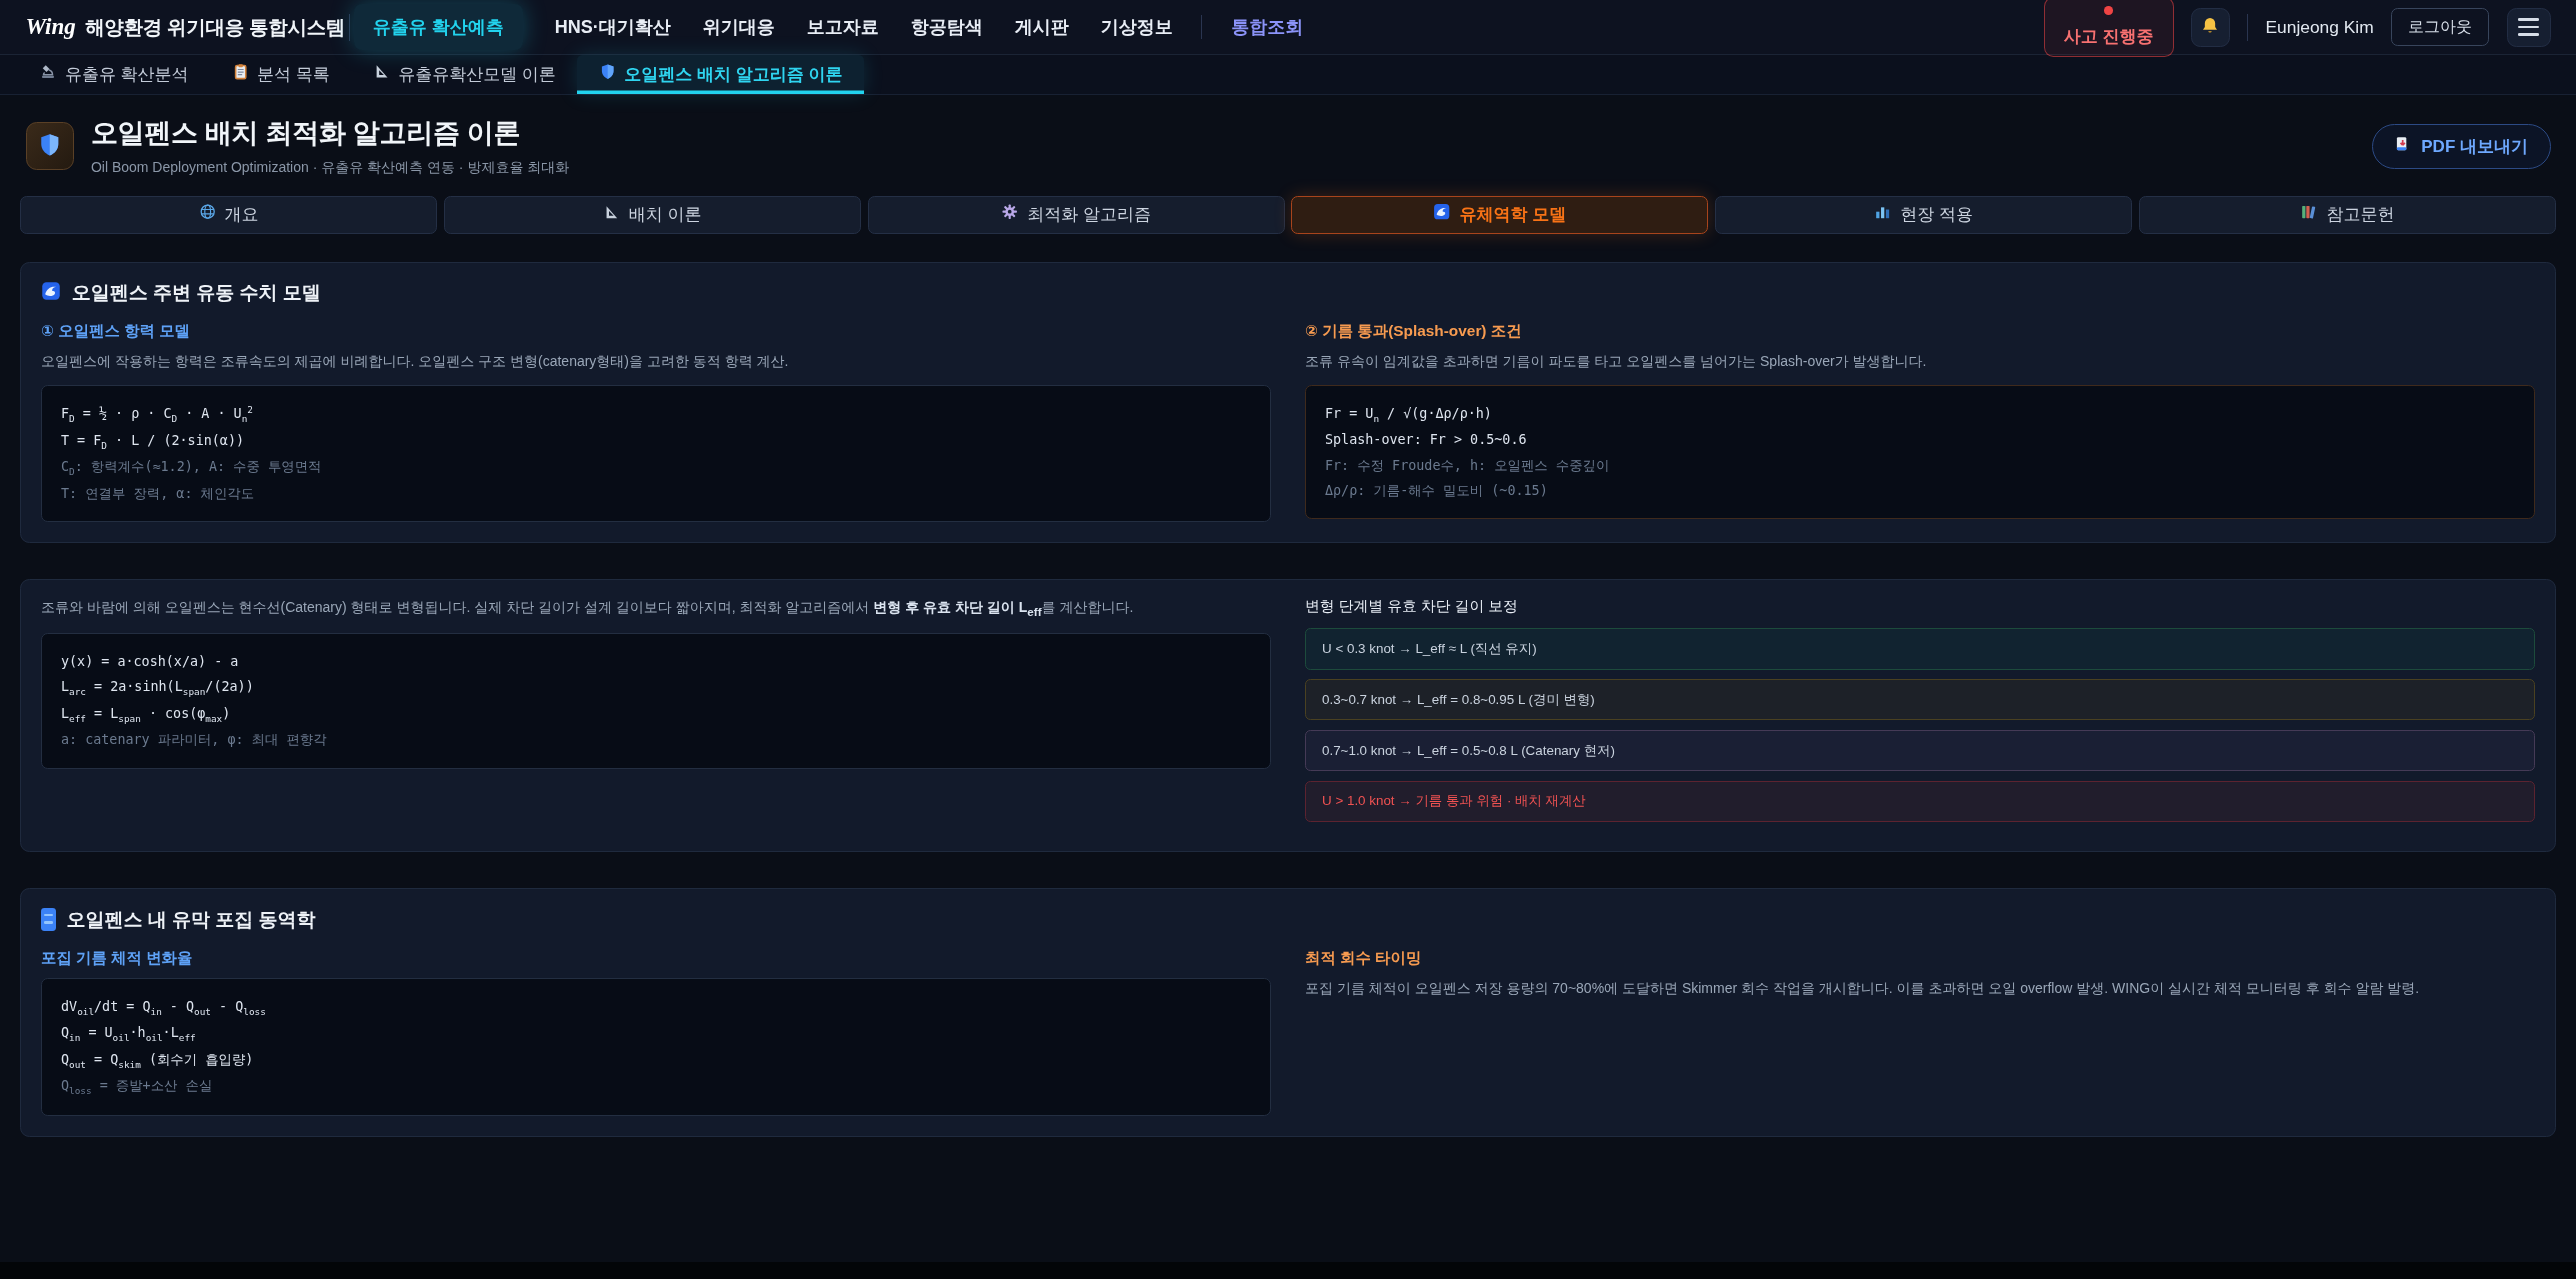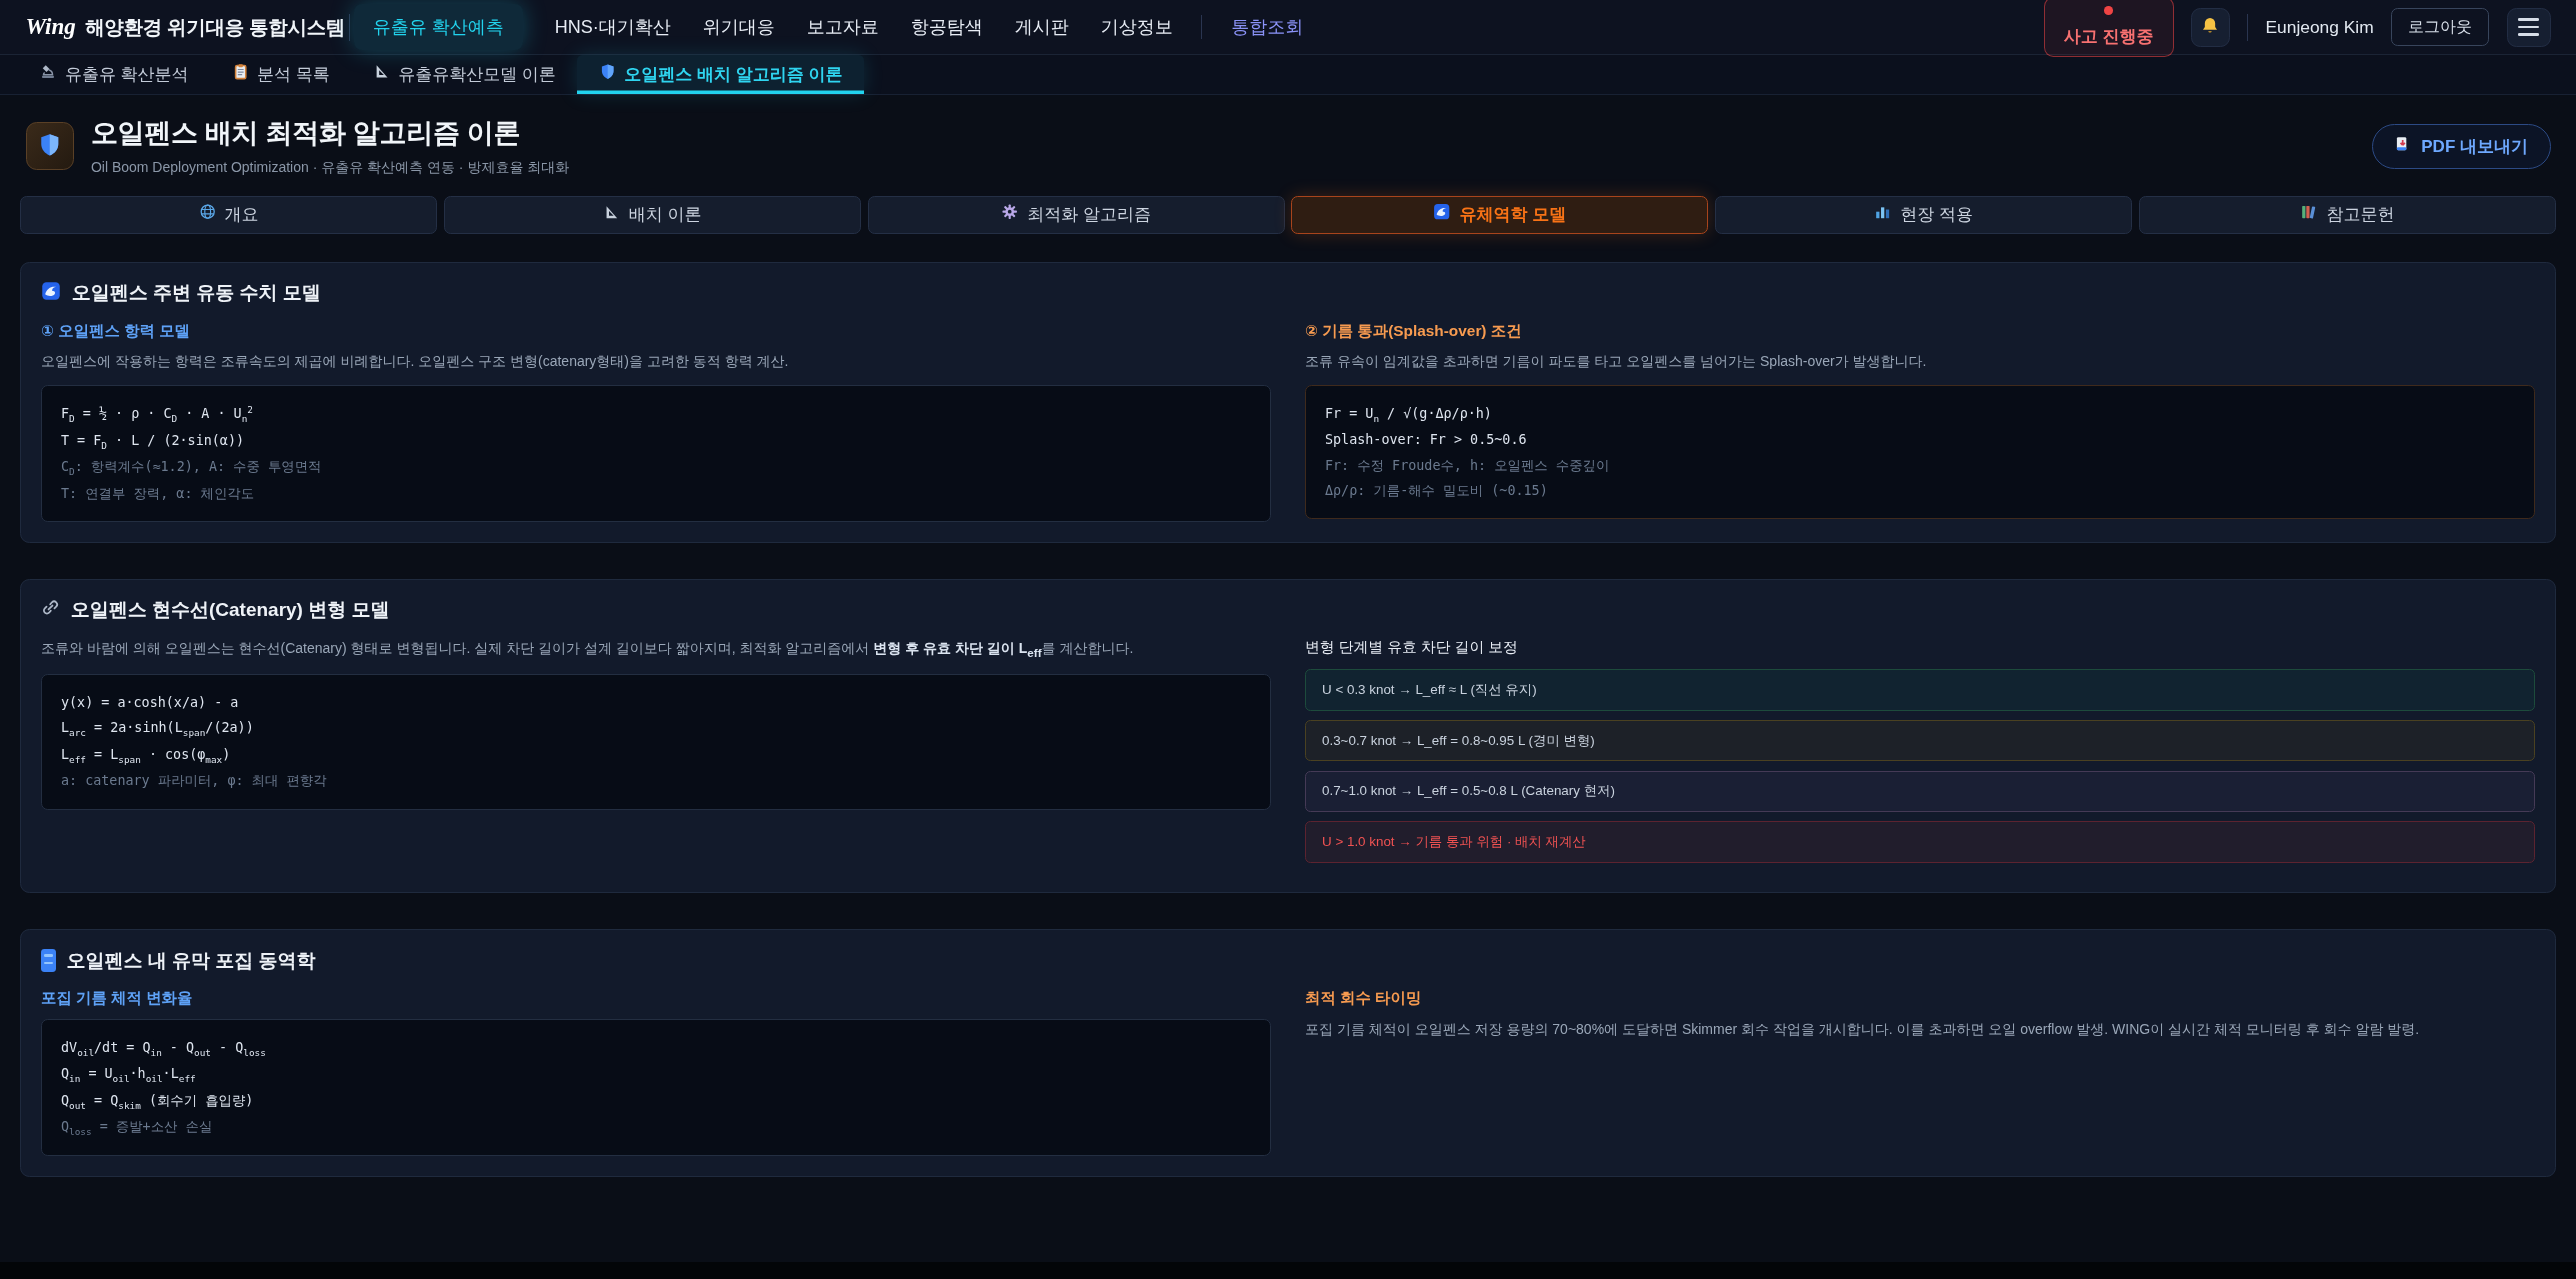--- a/index.html
+++ b/index.html
@@ -12,21 +12,21 @@
   
   .app-header{
     height:54px;display:flex;align-items:center;gap:4px;
     padding:0 25.5px;background:#0d1220;border-bottom:0.7px solid #1b2435;
   }
   .logo{display:flex;align-items:baseline;gap:9.4px;white-space:nowrap;}
   .logo .wing{font-family:"Liberation Serif","DejaVu Serif",serif;font-style:italic;font-weight:bold;font-size:23px;color:#ffffff;}
   .logo .app-title{font-size:19.5px;font-weight:bold;color:#f1f5f9;letter-spacing:-0.3px;}
   .vdiv{width:0.7px;height:27px;background:#2a3550;flex:0 0 auto;}
   .main-nav{display:flex;align-items:center;gap:32px;}
-  .nav-item{font-size:18px;font-weight:400;color:#e8edf5;cursor:pointer;text-decoration:none;white-space:nowrap;}
+  .nav-item{font-size:18px;font-weight:700;color:#e8edf5;cursor:pointer;text-decoration:none;white-space:nowrap;}
   .nav-item.active{
     color:#22d3ee;background:rgba(34,211,238,0.12);padding:10.7px 19px;border-radius:8px;
     box-shadow:0 0 23px rgba(34,211,238,0.28);
   }
   .nav-item.integrated{color:#8b93f8;border-left:0.7px solid #2a3550;padding-left:29.5px;margin-left:-4px;}
   .header-right{margin-left:auto;display:flex;align-items:center;gap:17.4px;}
   .incident-badge{
     display:flex;align-items:center;gap:9.4px;padding:8.7px 19px;border-radius:9.4px;
     border:1.3px solid rgba(239,68,68,0.55);background:rgba(239,68,68,0.08);
     color:#f87171;font-size:17px;font-weight:bold;white-space:nowrap;flex-direction:column;
@@ -326,30 +326,20 @@
         <div class="code-line">Fr = U<sub>n</sub> / √(g·Δρ/ρ·h)</div>
         <div class="code-line">Splash-over: Fr &gt; 0.5~0.6</div>
         <div class="code-line comment">Fr: 수정 Froude수, h: 오일펜스 수중깊이</div>
         <div class="code-line comment">Δρ/ρ: 기름-해수 밀도비 (~0.15)</div>
       </div>
     </div>
   </div>
 </section>
 
 <section class="card">
-  <div class="card-header">
-    <span>
-      <svg width="19" height="19" viewBox="0 0 24 24" fill="none" stroke="#aeb8c8" stroke-width="2.2" stroke-linecap="round">
-          <path d="M9.5 14.5l5-5"></path>
-          <path d="M7 11l-2.2 2.2a3.8 3.8 0 0 0 5.4 5.4L12.4 16"></path>
-          <path d="M17 13l2.2-2.2a3.8 3.8 0 0 0-5.4-5.4L11.6 8"></path>
-        </svg>
-    </span>
-    <span>오일펜스 현수선(Catenary) 변형 모델</span>
-  </div>
   <div class="two-col">
     <div>
       <p class="desc"><span>조류와 바람에 의해 오일펜스는 현수선(Catenary) 형태로 변형됩니다. 실제 차단 길이가 설계 길이보다 짧아지며, 최적화 알고리즘에서 </span><strong>변형 후 유효 차단 길이 L<sub>eff</sub></strong><span>를 계산합니다.</span></p>
       <div class="code-block">
         <div class="code-line">y(x) = a·cosh(x/a) - a</div>
         <div class="code-line">L<sub>arc</sub> = 2a·sinh(L<sub>span</sub>/(2a))</div>
         <div class="code-line">L<sub>eff</sub> = L<sub>span</sub> · cos(φ<sub>max</sub>)</div>
         <div class="code-line comment">a: catenary 파라미터, φ: 최대 편향각</div>
       </div>
     </div>

